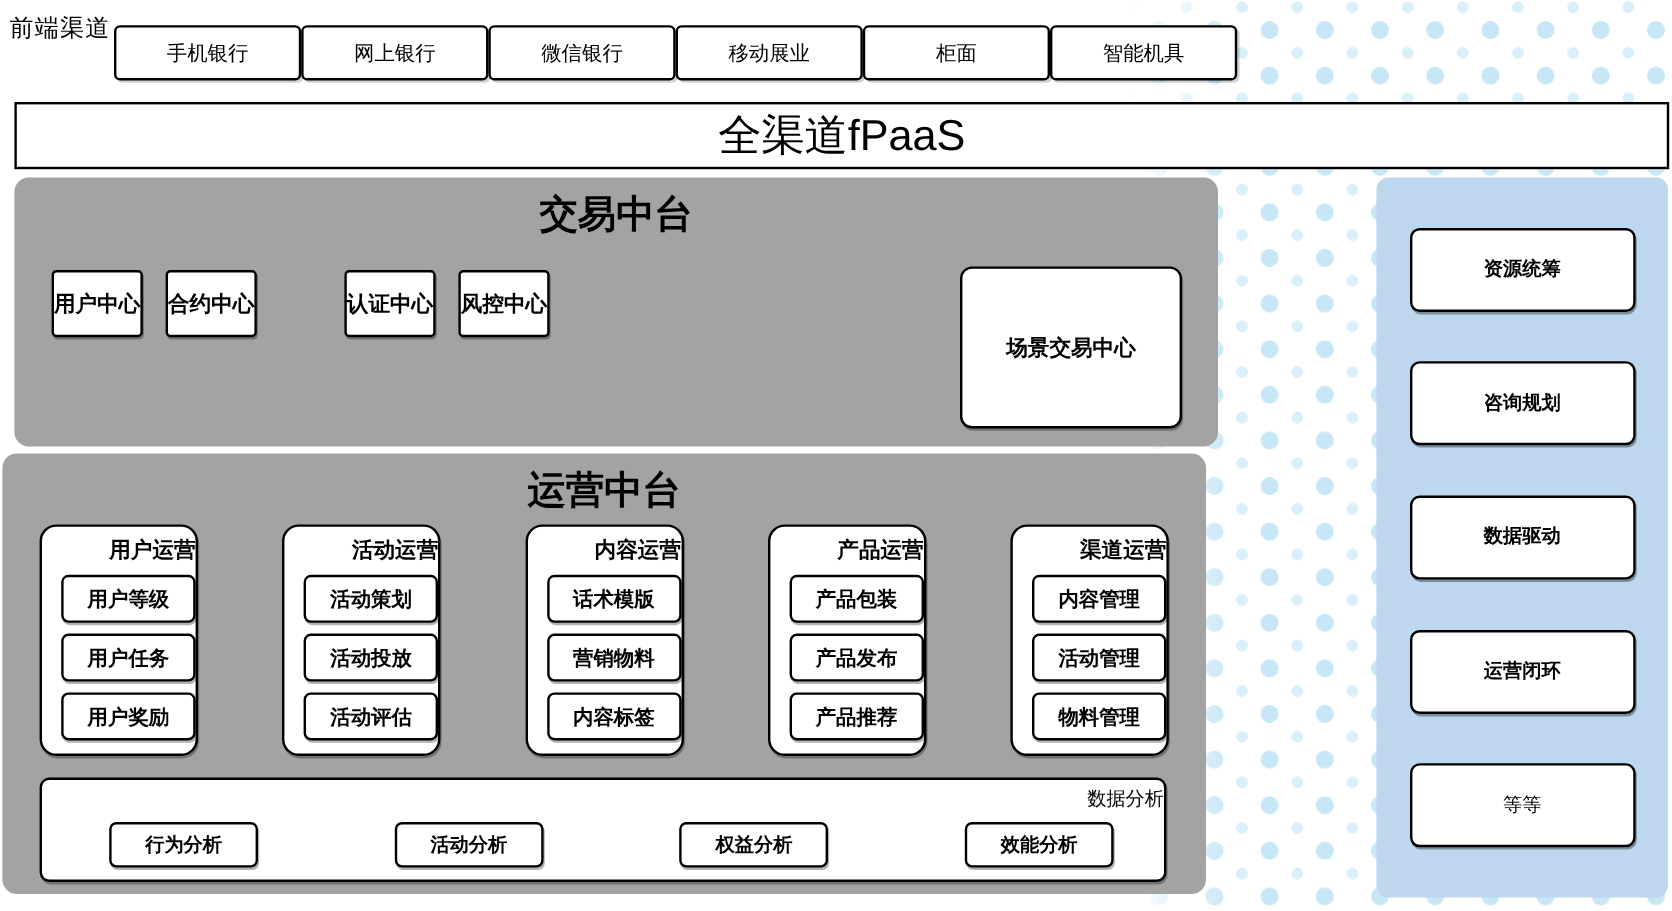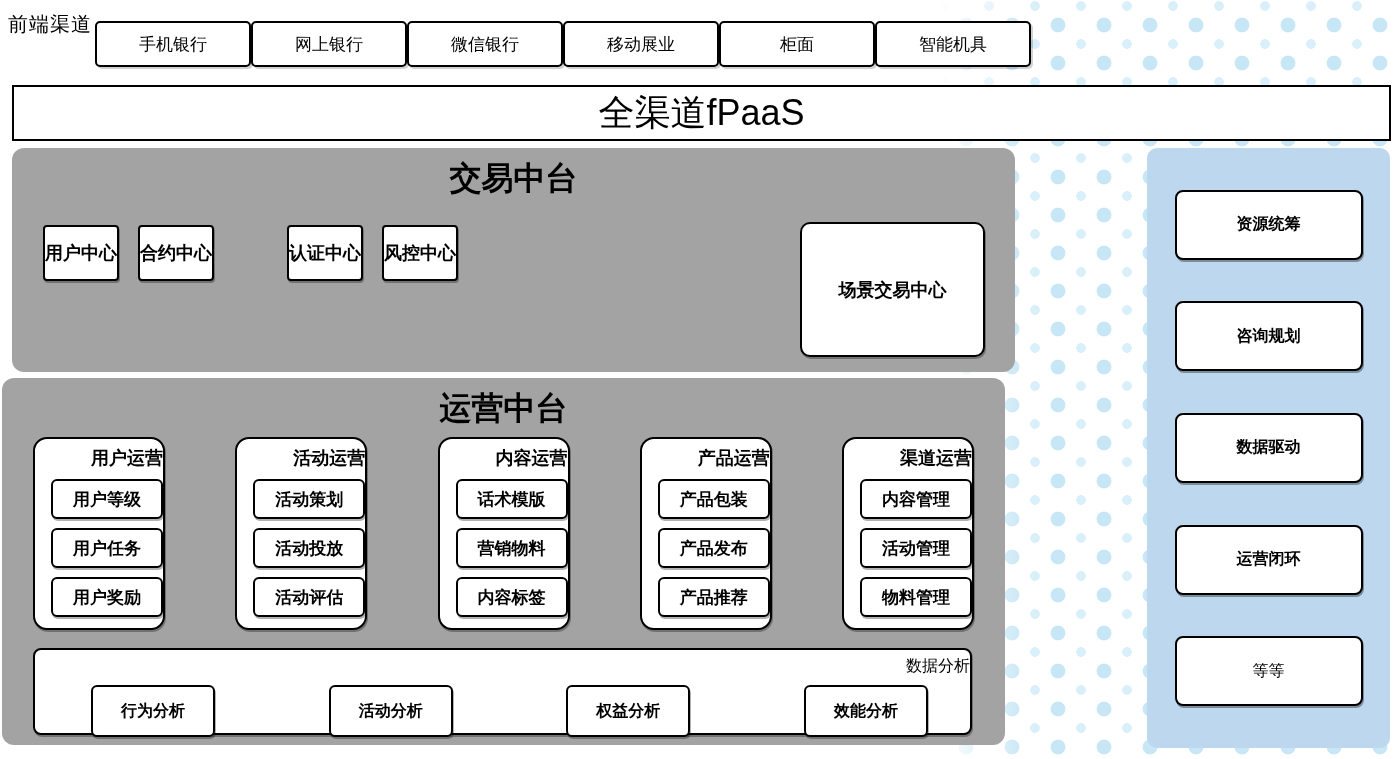--- a/index.html
+++ b/index.html
@@ -86,21 +86,21 @@
   
   .analysis{
     position:absolute; left:31px; top:270px; width:939px; height:87px;
     background:#fff; border:2px solid #000; border-radius:8px;
     box-shadow:1px 2px 0 rgba(0,0,0,0.3);
   }
   .analysis-title{ text-align:right; font-size:16px; font-weight:500; padding-top:6px;padding-left:36px; }
   .analysis-row{
     display:flex; justify-content:space-between; padding:8px 42px 0 56px;
   }
-  .analysis .node{ width:124px; height:52px; font-size:16px; border-radius:6px; }
+  .analysis .node{ width:124px; height:38px; font-size:16px; border-radius:6px; }
 
   
   .companion-bar{
     left:1036px; top:148px; width:94px; height:597px; background:#BDD7EE;
     display:flex; align-items:center; justify-content:center;
   }
   .companion-text{
     width:54px; font-size:24px; font-weight:700; line-height:36px;
     text-align:center; word-break:break-all;
   }

